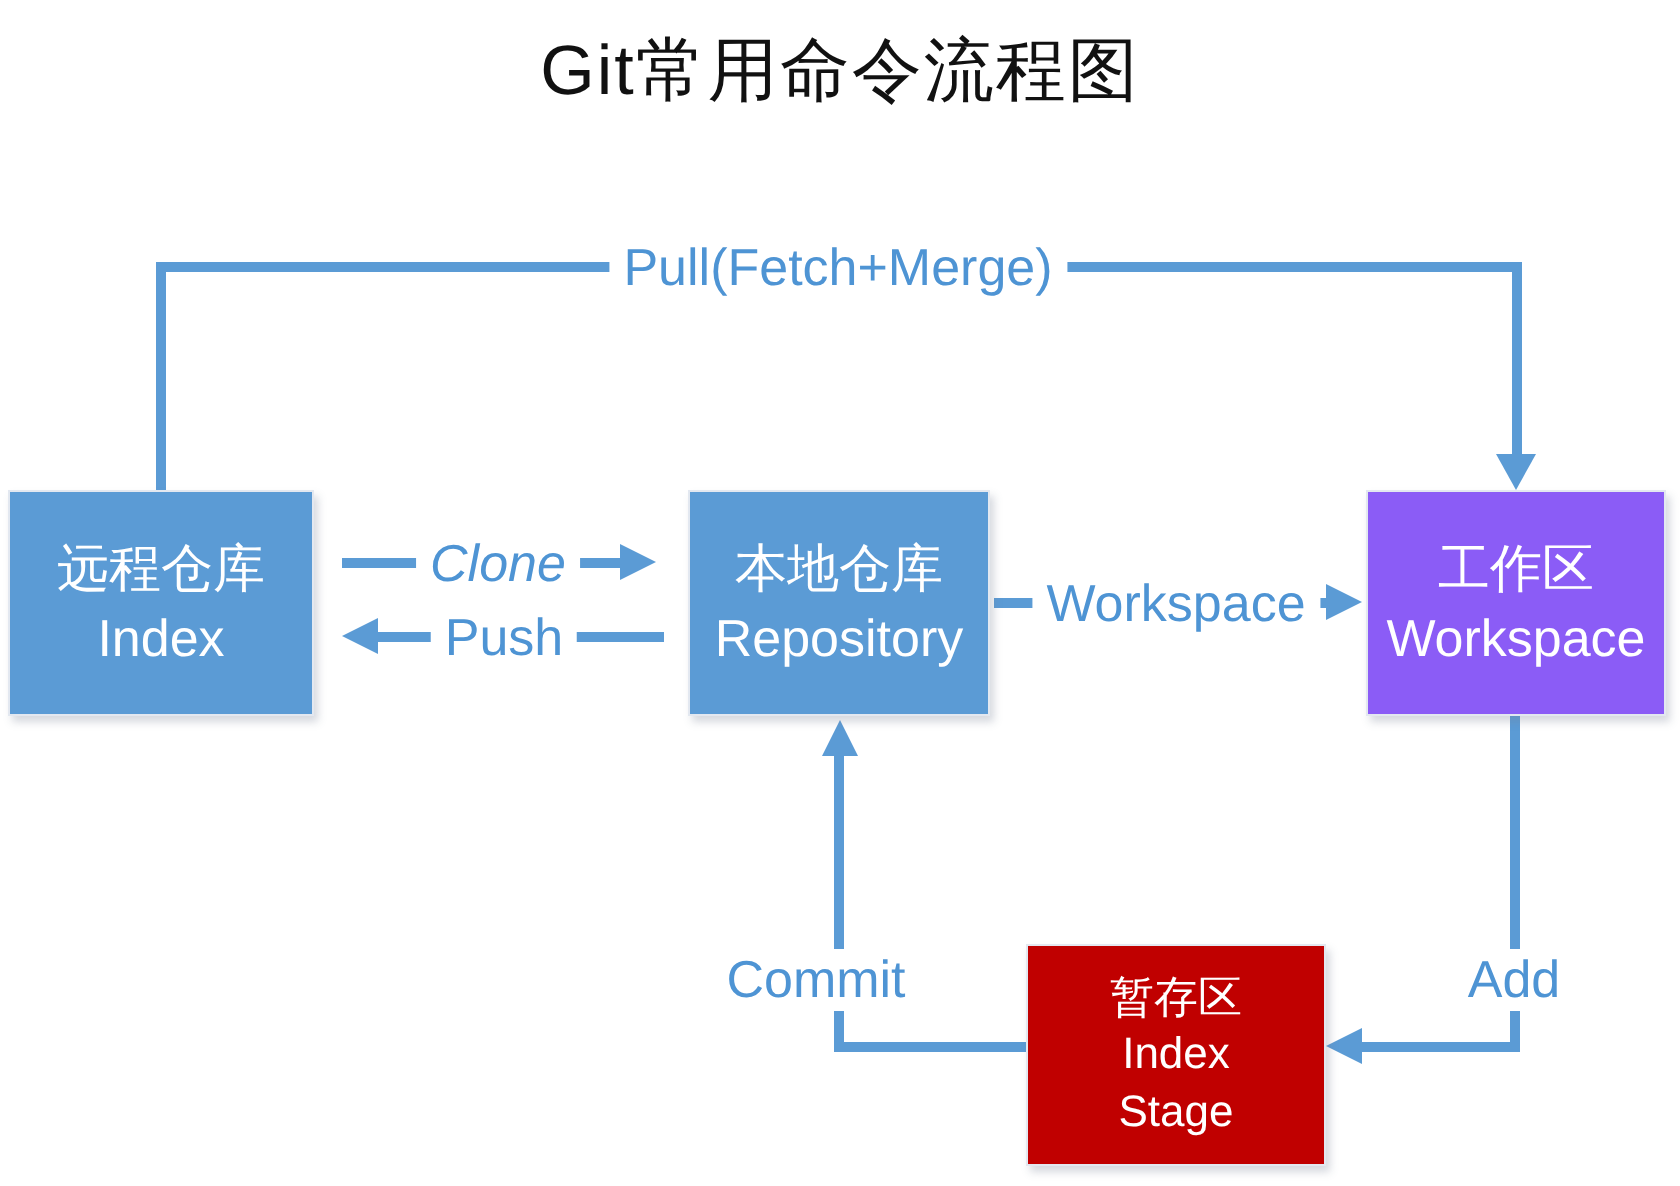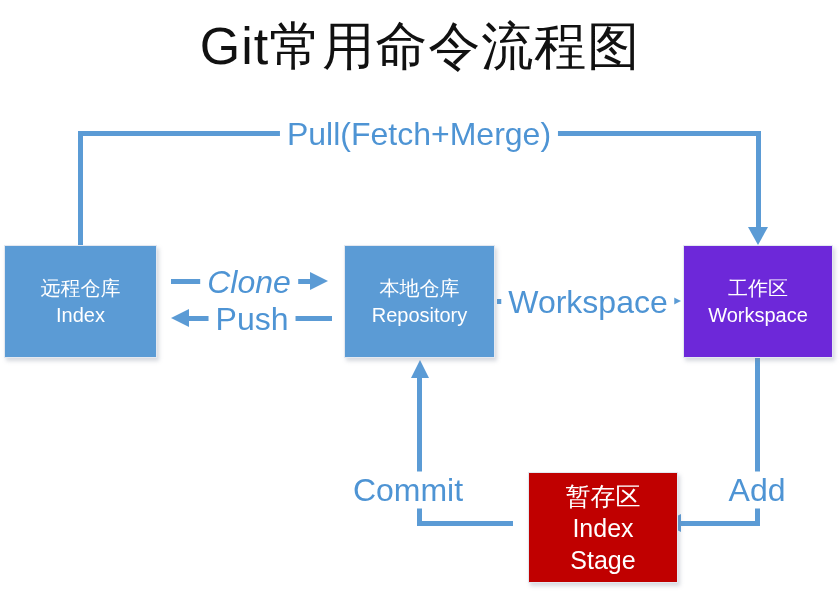--- a/index.html
+++ b/index.html
@@ -2,42 +2,42 @@
 <html><head>
 <meta charset="utf-8">
 <style>
   html,body{margin:0;padding:0;background:#fff;}
   .canvas{
     position:relative;width:840px;height:593px;background:#fff;overflow:hidden;
     font-family:"Liberation Sans","DejaVu Sans",sans-serif;
   }
   .title{
     position:absolute;left:0;top:12px;width:100%;margin:0;
-    text-align:center;font-size:52px;font-weight:500;color:#111;letter-spacing:1px;
+    text-align:center;font-size:35px;font-weight:500;color:#111;letter-spacing:1px;
   }
   .node{
     position:absolute;display:flex;flex-direction:column;align-items:center;justify-content:center;
-    color:#fff;text-align:center;font-size:20px;line-height:1.32;
+    color:#fff;text-align:center;font-size:26px;line-height:1.32;
     border:1px solid #e3e8f0;box-shadow:2px 3px 4px rgba(120,130,150,0.30);
     box-sizing:border-box;
   }
   .node-remote    {left:4px;  top:245px;width:153px;height:113px;}
   .node-repository{left:344px;top:245px;width:151px;height:113px;}
   .node-workspace {left:683px;top:245px;width:150px;height:113px;}
-  .node-index     {left:528px;top:472px;width:150px;height:111px;font-size:25px;line-height:1.28;}
+  .node-index     {left:513px;top:472px;width:150px;height:111px;font-size:22px;line-height:1.28;}
   .line{position:absolute;background:#5B9BD5;}
   .arr{position:absolute;width:0;height:0;}
   .arr-right{border-top:9px solid transparent;border-bottom:9px solid transparent;border-left:18px solid #5B9BD5;}
   .arr-left {border-top:9px solid transparent;border-bottom:9px solid transparent;border-right:18px solid #5B9BD5;}
   .arr-up   {border-left:9px solid transparent;border-right:9px solid transparent;border-bottom:18px solid #5B9BD5;}
   .arr-down {border-left:10px solid transparent;border-right:10px solid transparent;border-top:18px solid #5B9BD5;}
   .edge-label{
     position:absolute;transform:translate(-50%,-50%);
     background:#fff;padding:0 7px;white-space:nowrap;
-    color:#4E94D4;font-size:32px;z-index:5;
+    color:#4E94D4;font-size:26px;z-index:5;
   }
   .watermark{
     position:absolute;left:322px;top:295px;z-index:9;
     font-family:"DejaVu Serif","Liberation Serif",serif;
     font-size:18px;letter-spacing:0.5px;color:rgba(165,165,165,0.62);
   }
 </style>
 </head>
 <body>
 
@@ -76,21 +76,21 @@
   <div class="node node-remote" style="background: rgb(91, 155, 213);">
     <div>远程仓库</div>
     <div>Index</div>
   </div>
 
   <div class="node node-repository" style="background: rgb(91, 155, 213);">
     <div>本地仓库</div>
     <div>Repository</div>
   </div>
 
-  <div class="node node-workspace" style="background: #6d28d9;">
+  <div class="node node-workspace" style="background: #8b5cf6;">
     <div>工作区</div>
     <div>Workspace</div>
   </div>
 
   <div class="node node-index" style="background: rgb(192, 0, 0);">
     <div>暂存区</div>
     <div>Index</div>
     <div>Stage</div>
   </div>
 

